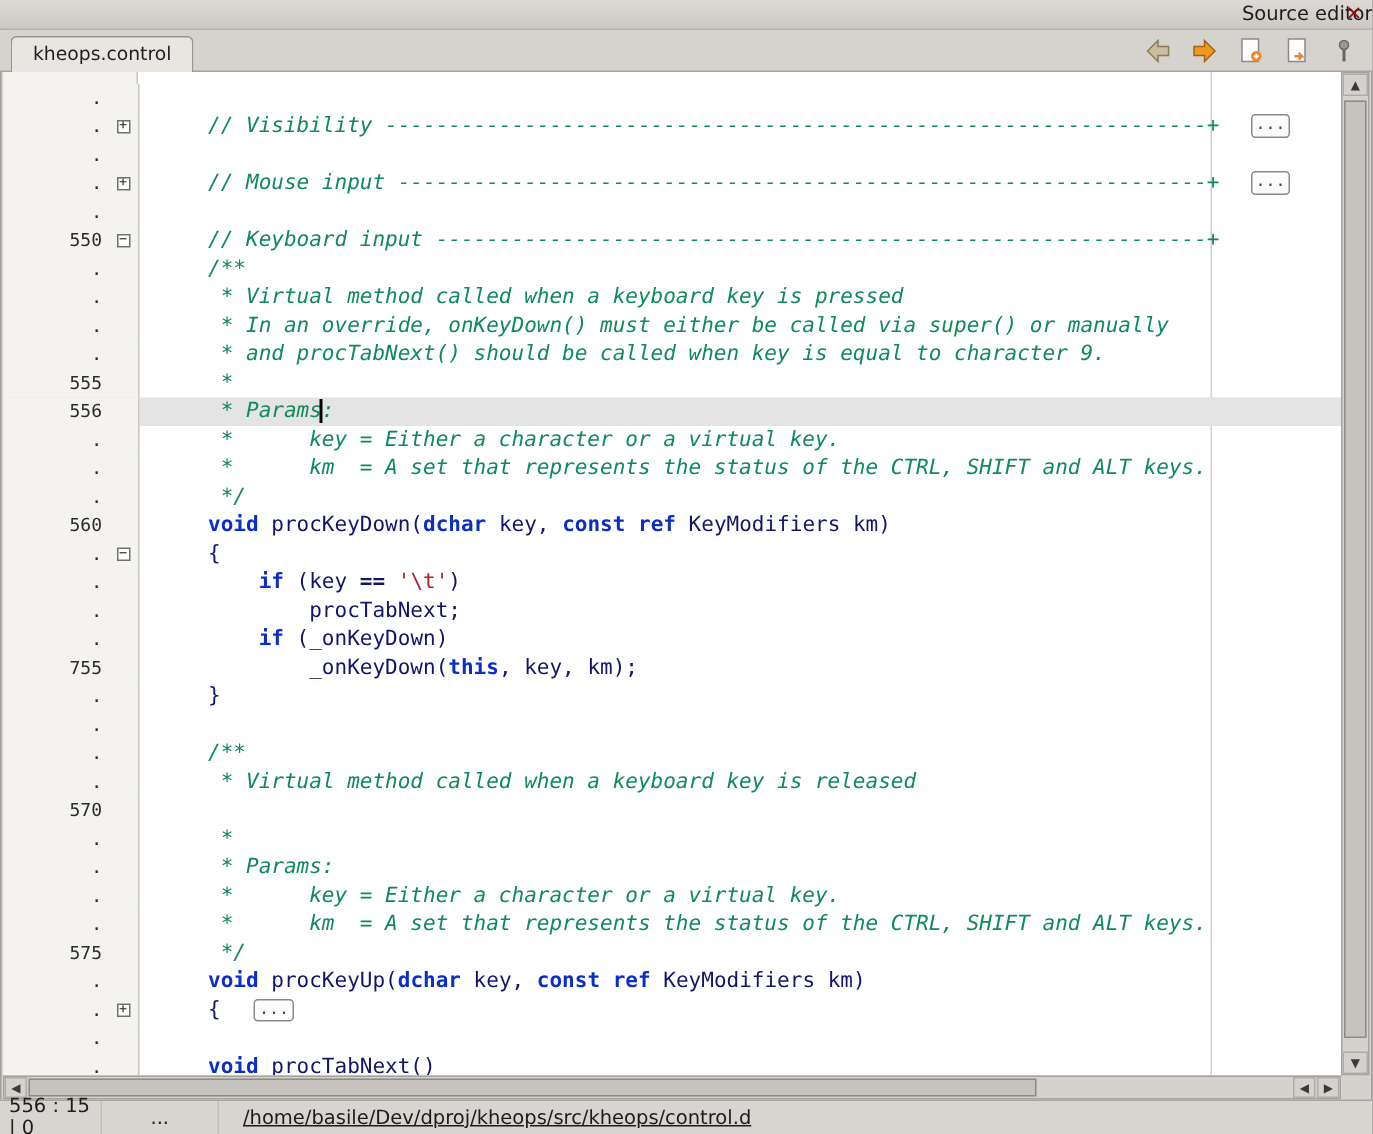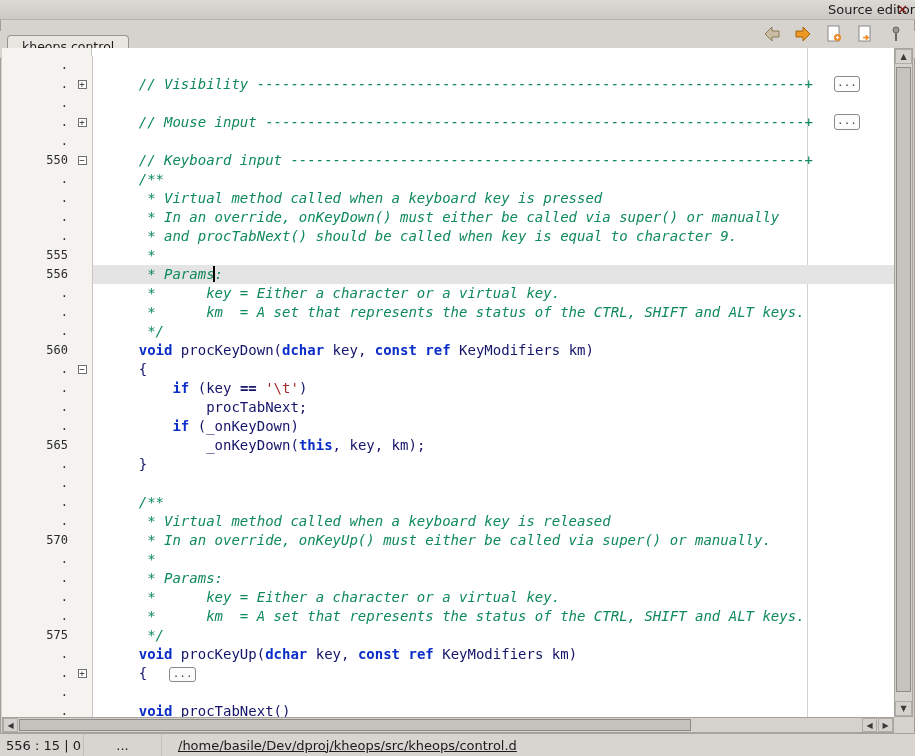--- a/index.html
+++ b/index.html
@@ -19,21 +19,21 @@
     position:absolute; left:0; right:0; top:2px; text-align:right;
     font-size:13px; color:#1c1c1c;
   }
   .titlebar .close {
     position:absolute; right:7px; top:2px; font-size:13px; font-weight:bold;
     color:#8b0f0f; cursor:default;
   }
   
   .tabbar {
     position:absolute; left:0; top:20px; width:915px; height:28px;
-    background:#d6d2ce; border-bottom:1px solid #a8a4a0;margin-top:11px;
+    background:#d6d2ce; border-bottom:1px solid #a8a4a0;
   }
   .tab {
     position:absolute; left:7px; top:4px; height:24px; line-height:22px;
     padding:0 14px; font-size:12.5px; color:#1e1e1e;
     background:#e9e6e2; border:1px solid #98948e; border-bottom:none;
     border-radius:4px 4px 0 0;
   }
   .tools { position:absolute; right:8px; top:23px; display:flex; gap:9px; align-items:center; }
   .toolbtn { width:22px; height:22px; display:flex; align-items:center; justify-content:center; }
   
@@ -106,21 +106,21 @@
   .hscroll .thumb { position:absolute; left:16px; top:1px; width:672px; height:12px;
     background:#c6c2bd; border:1px solid #8e8a86; }
   .corner { position:absolute; left:894px; top:717px; width:19px; height:16px; background:#d5d1cd; }
   
   .statusbar {
     position:absolute; left:0; top:733px; width:915px; height:23px;
     background:#d8d4d0; border-top:1px solid #a6a29e;
     display:flex; align-items:stretch; font-size:13px; color:#1c1c1c;
   }
   .statusbar .panel { border-right:1px solid #c2beba; display:flex; align-items:center; }
-  .statusbar .p1 { width:84px; padding-left:6px; }
+  .statusbar .p1 { width:68px; padding-left:6px; }
   .statusbar .p2 { width:78px; justify-content:center; }
   .statusbar .p3 { width:138px; justify-content:center; }
   .statusbar .p4 { flex:1; padding-left:16px; border-right:none;text-decoration:underline; }
 </style>
 </head>
 <body>
 
 <div class="window">
 
   <div class="titlebar">
@@ -272,21 +272,21 @@
           <div class="gut">.</div>
           <div class="foldcol"></div>
           <div class="codecell"><span class="tok-p">            procTabNext;</span></div>
         </div>
         <div class="row">
           <div class="gut">.</div>
           <div class="foldcol"></div>
           <div class="codecell"><span class="tok-p">        </span><span class="tok-k">if</span><span class="tok-p"> (_onKeyDown)</span></div>
         </div>
         <div class="row">
-          <div class="gut">565</div>
+          <div class="gut">755</div>
           <div class="foldcol"></div>
           <div class="codecell"><span class="tok-p">            _onKeyDown(</span><span class="tok-k">this</span><span class="tok-p">, key, km);</span></div>
         </div>
         <div class="row">
           <div class="gut">.</div>
           <div class="foldcol"></div>
           <div class="codecell"><span class="tok-p">    }</span></div>
         </div>
         <div class="row">
           <div class="gut">.</div>
@@ -299,21 +299,20 @@
           <div class="codecell"><span class="tok-c">    /**</span></div>
         </div>
         <div class="row">
           <div class="gut">.</div>
           <div class="foldcol"></div>
           <div class="codecell"><span class="tok-c">     * Virtual method called when a keyboard key is released</span></div>
         </div>
         <div class="row">
           <div class="gut">570</div>
           <div class="foldcol"></div>
-          <div class="codecell"><span class="tok-c">     * In an override, onKeyUp() must either be called via super() or manually.</span></div>
         </div>
         <div class="row">
           <div class="gut">.</div>
           <div class="foldcol"></div>
           <div class="codecell"><span class="tok-c">     *</span></div>
         </div>
         <div class="row">
           <div class="gut">.</div>
           <div class="foldcol"></div>
           <div class="codecell"><span class="tok-c">     * Params:</span></div>

